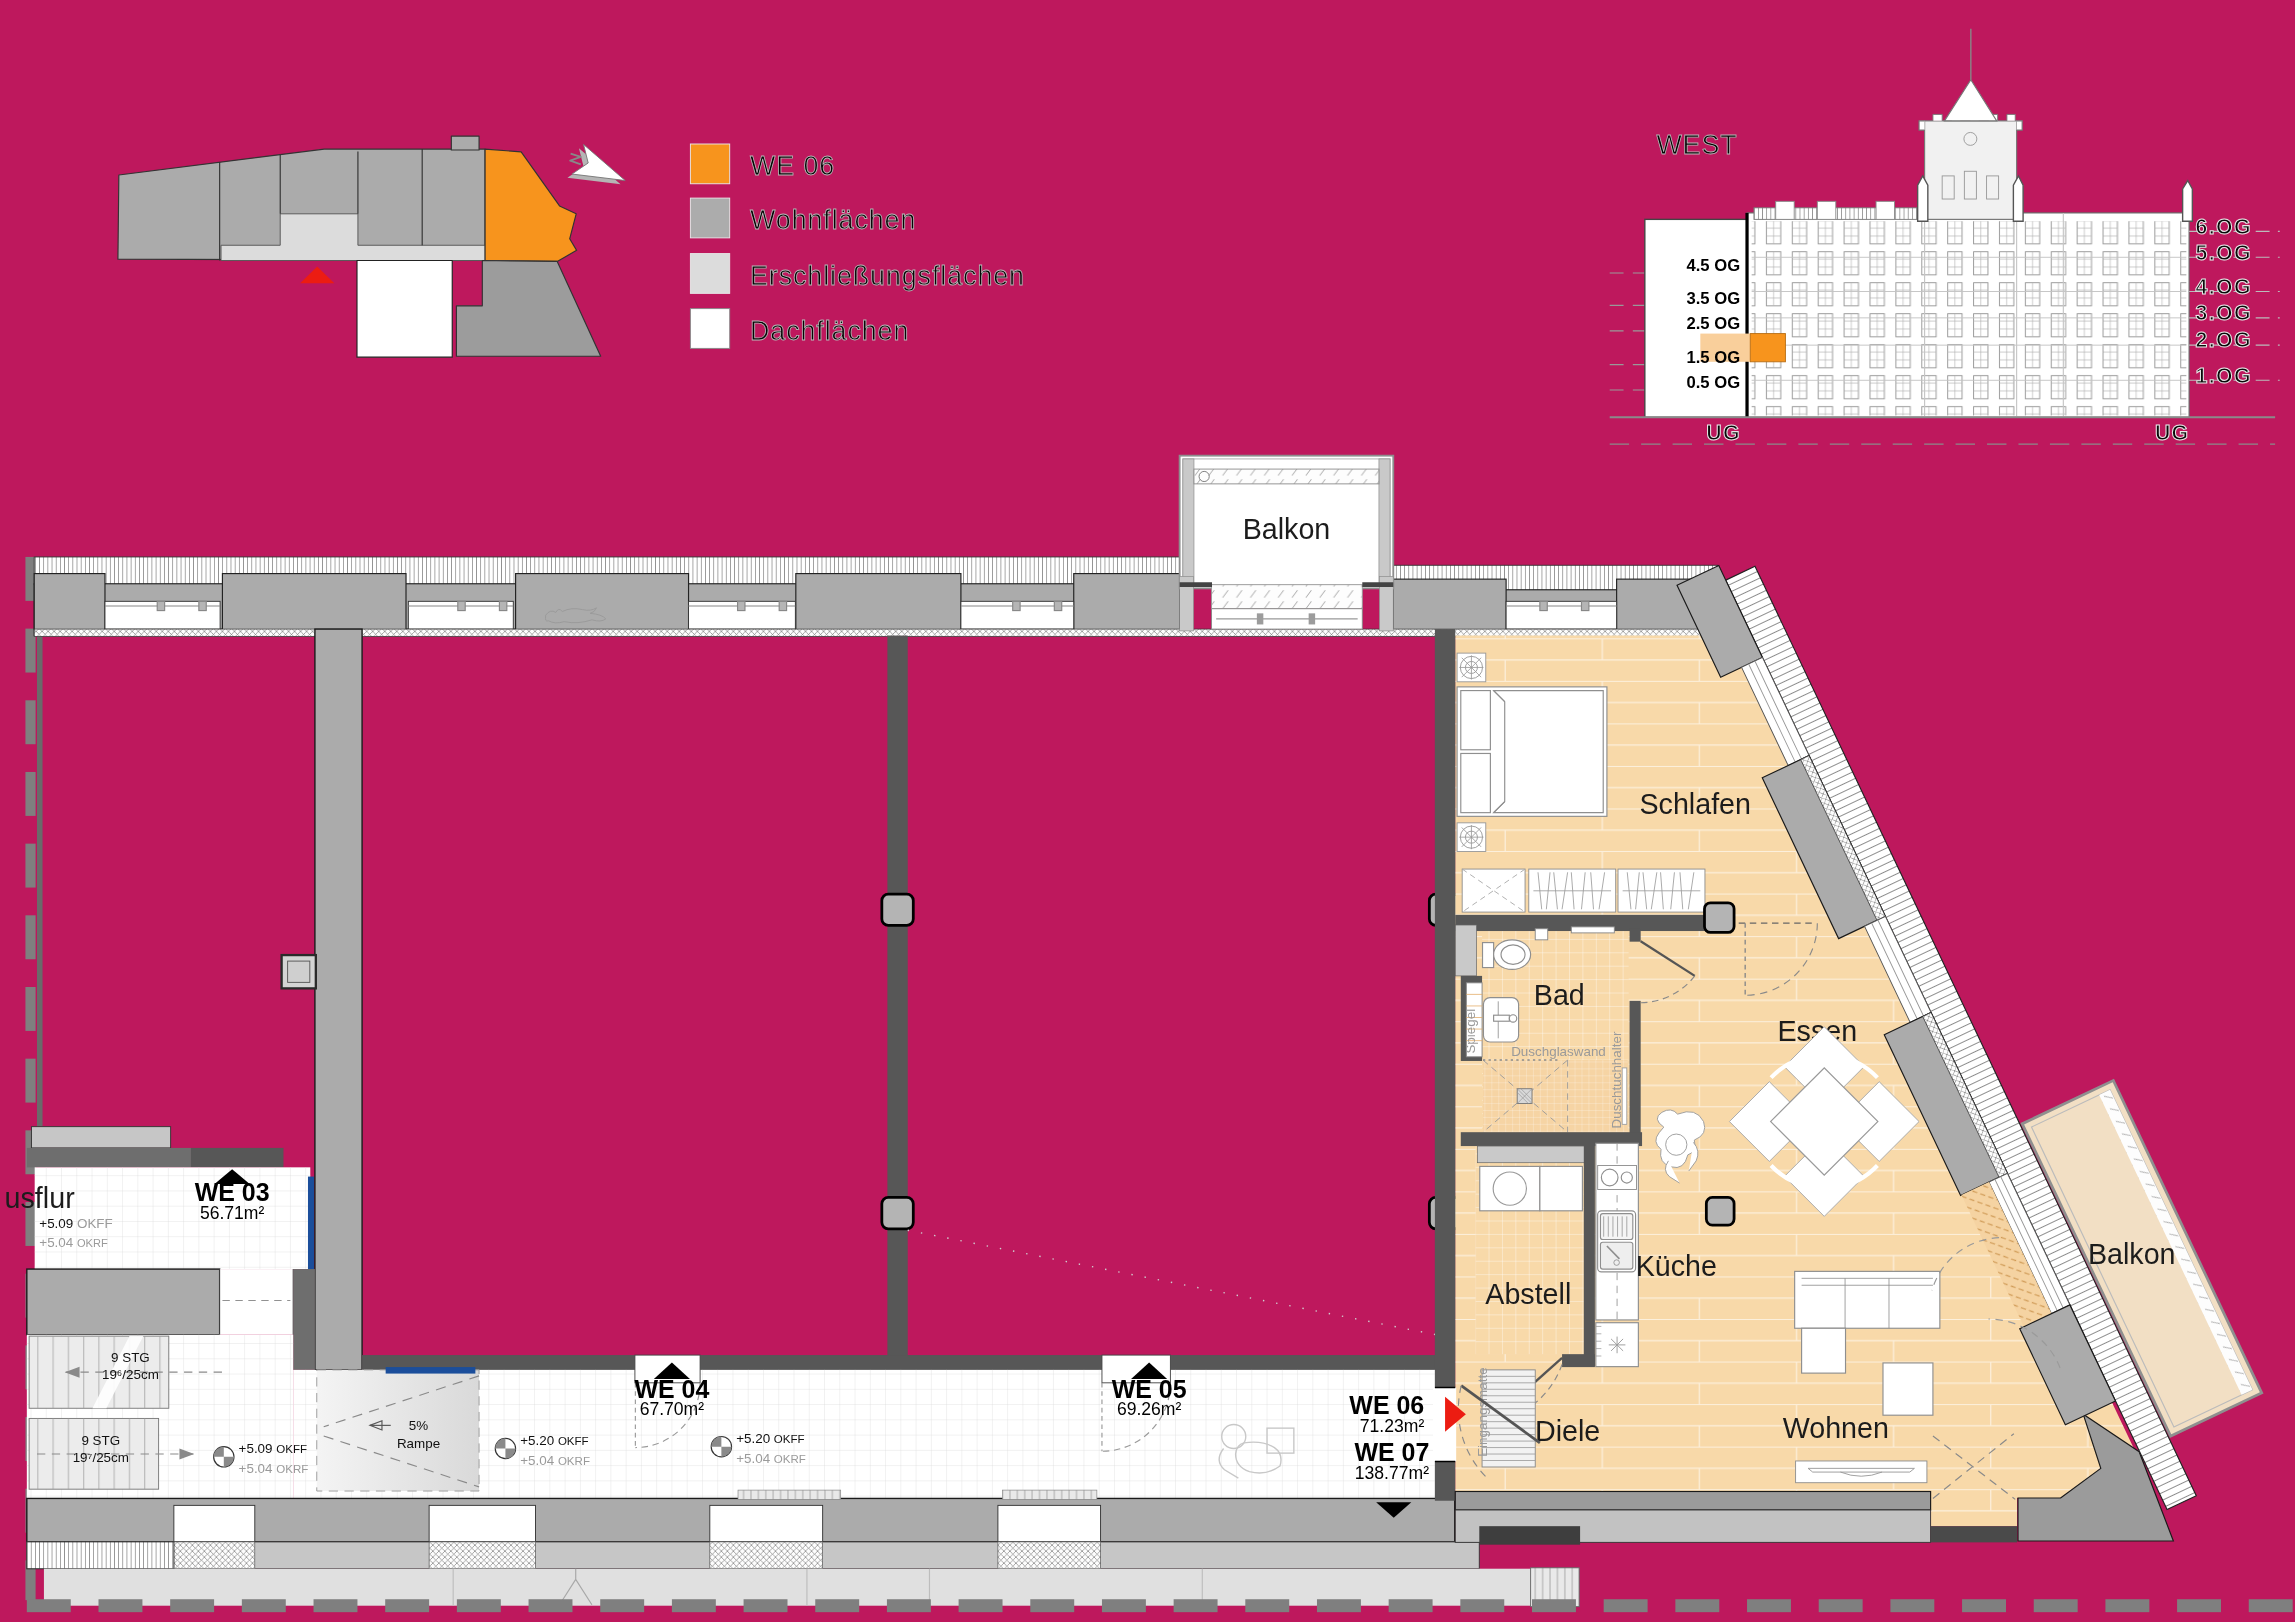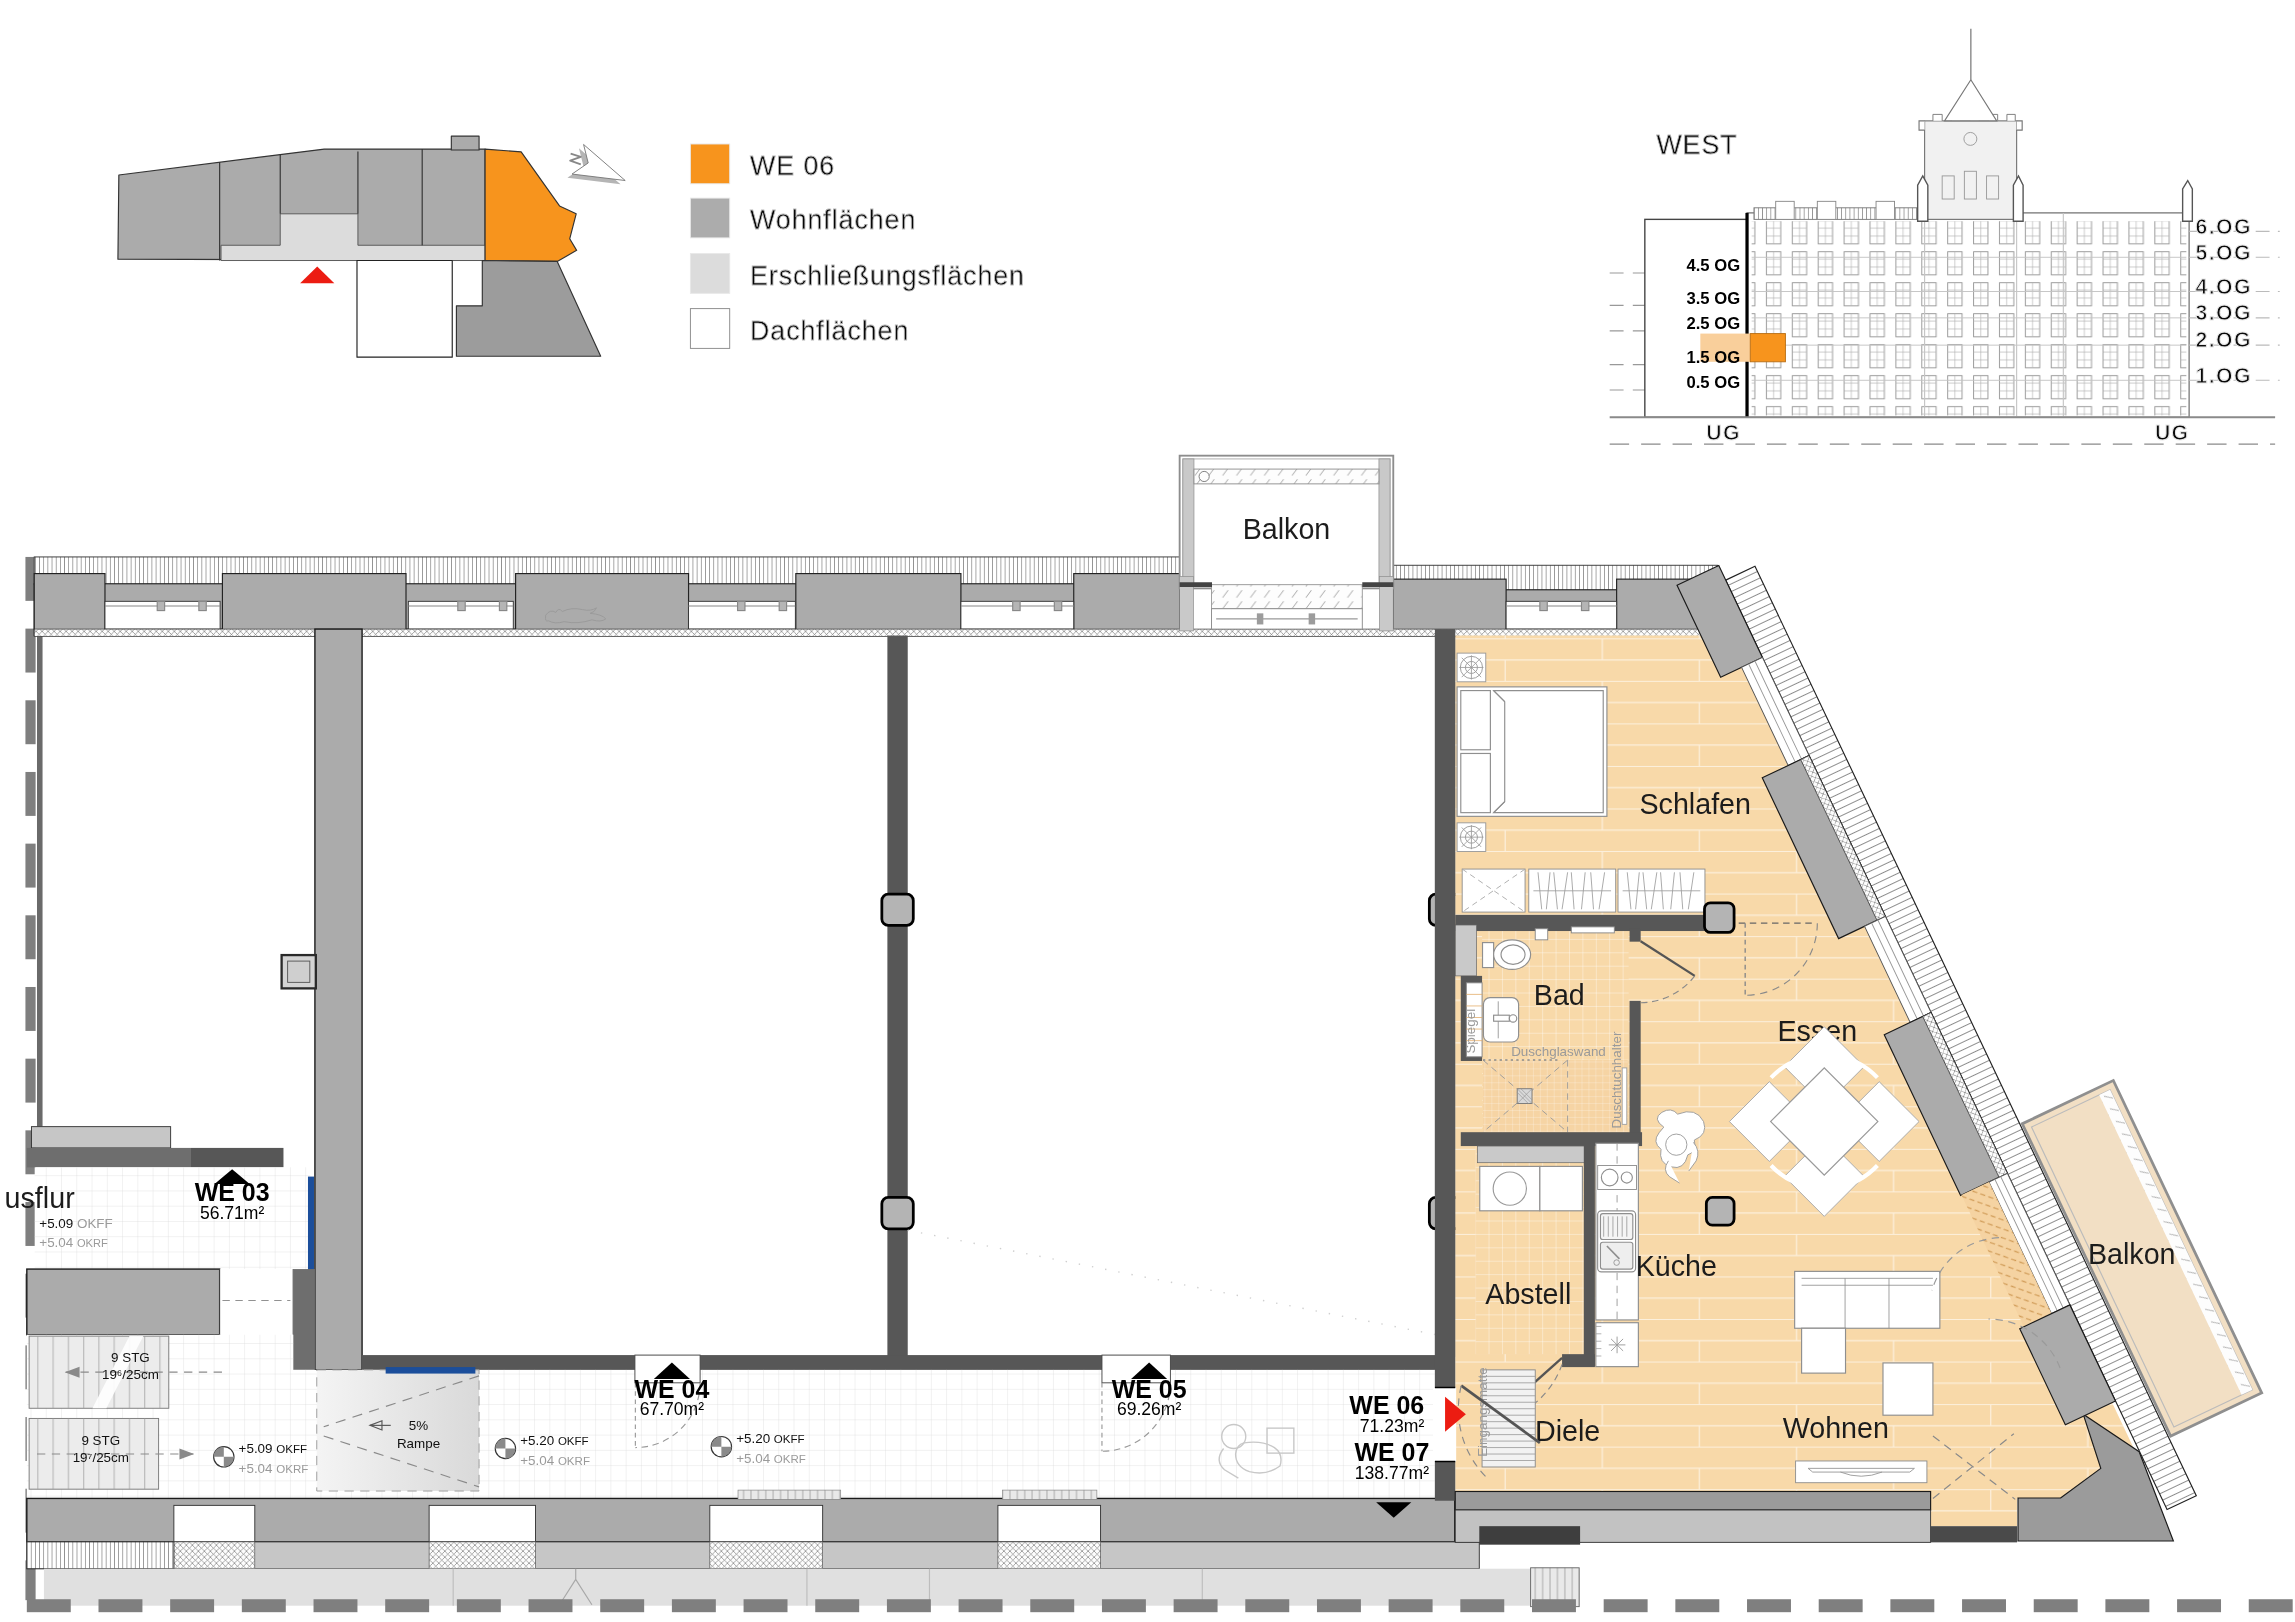--- a/index.html
+++ b/index.html
@@ -1,16 +1,16 @@
 <!DOCTYPE html>
 <html style="font-size:7.4px"><head>
 <meta charset="utf-8">
 <style>
 html,body{margin:0;padding:0;background:#000;}
-#page{position:relative;width:2295px;height:1623px;background:#ffffff;overflow:hidden;}
+#page{position:relative;width:2295px;height:1623px;background:#be185d;overflow:hidden;}
 text{font-family:"Liberation Sans",sans-serif;}
 .rm{font-size:62px;fill:#1c1c1c;}
 .bold{font-size:54px;font-weight:bold;fill:#000;}
 .m2{font-size:38px;fill:#000;}
 .sm{font-size:29px;fill:#111;}
 .smg{font-size:29px;fill:#9a9a9a;}
 .out{fill:#050505;stroke:#b8b8b8;stroke-width:1.8;font-size:58px;letter-spacing:2px;}
 .outb{fill:#0a0a0a;stroke:#e8e8e8;stroke-width:2.2;font-size:46px;font-weight:bold;letter-spacing:3px;}
 .lvl{font-size:36px;font-weight:bold;fill:#000;}
 </style>

